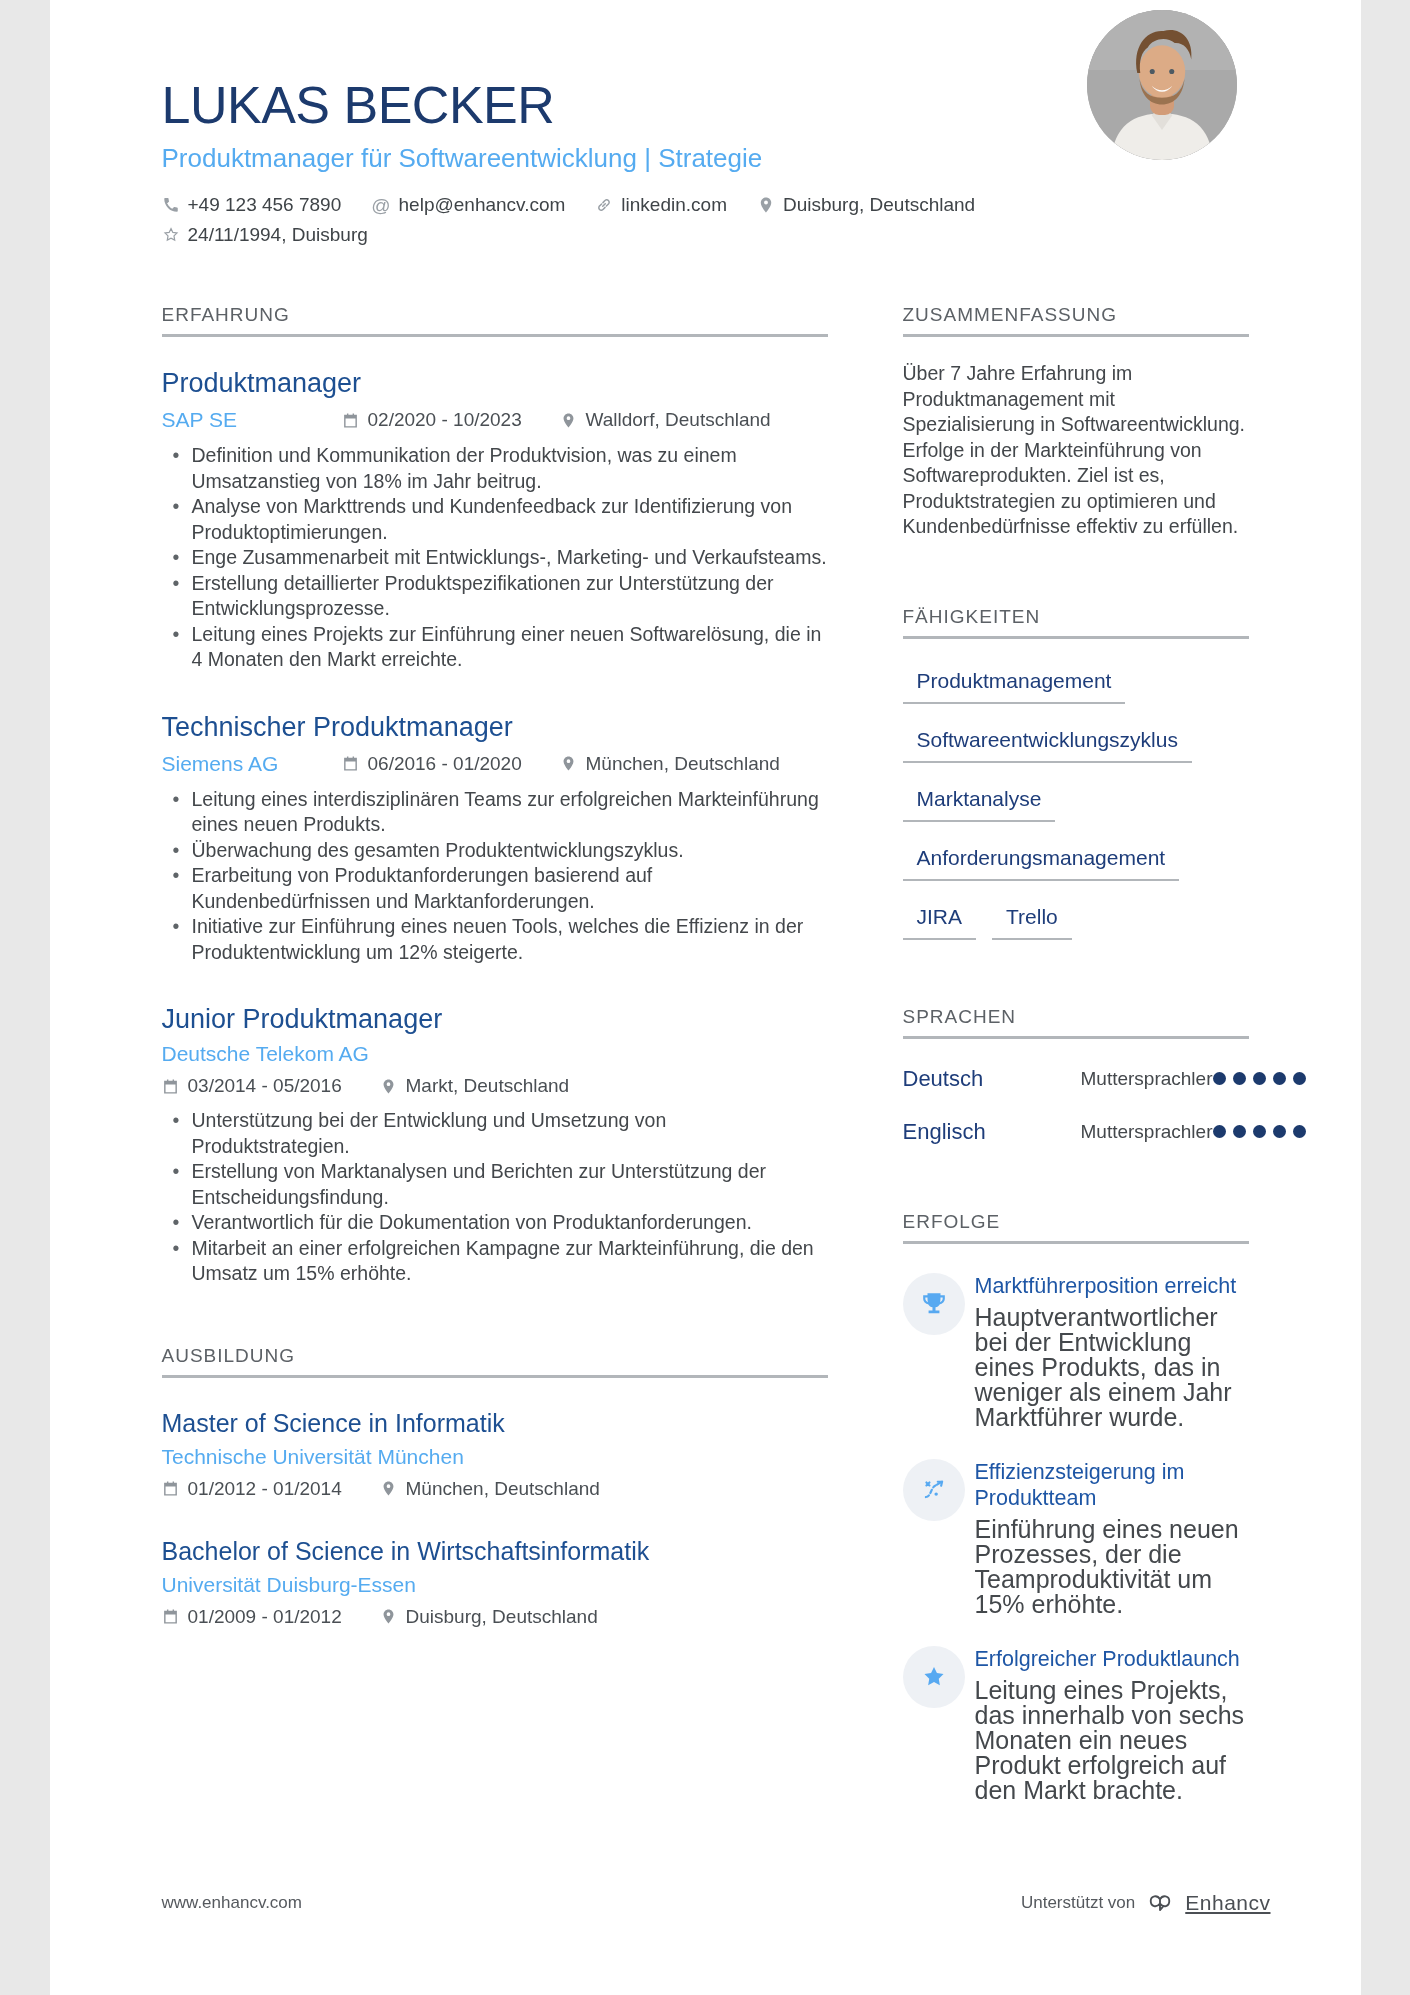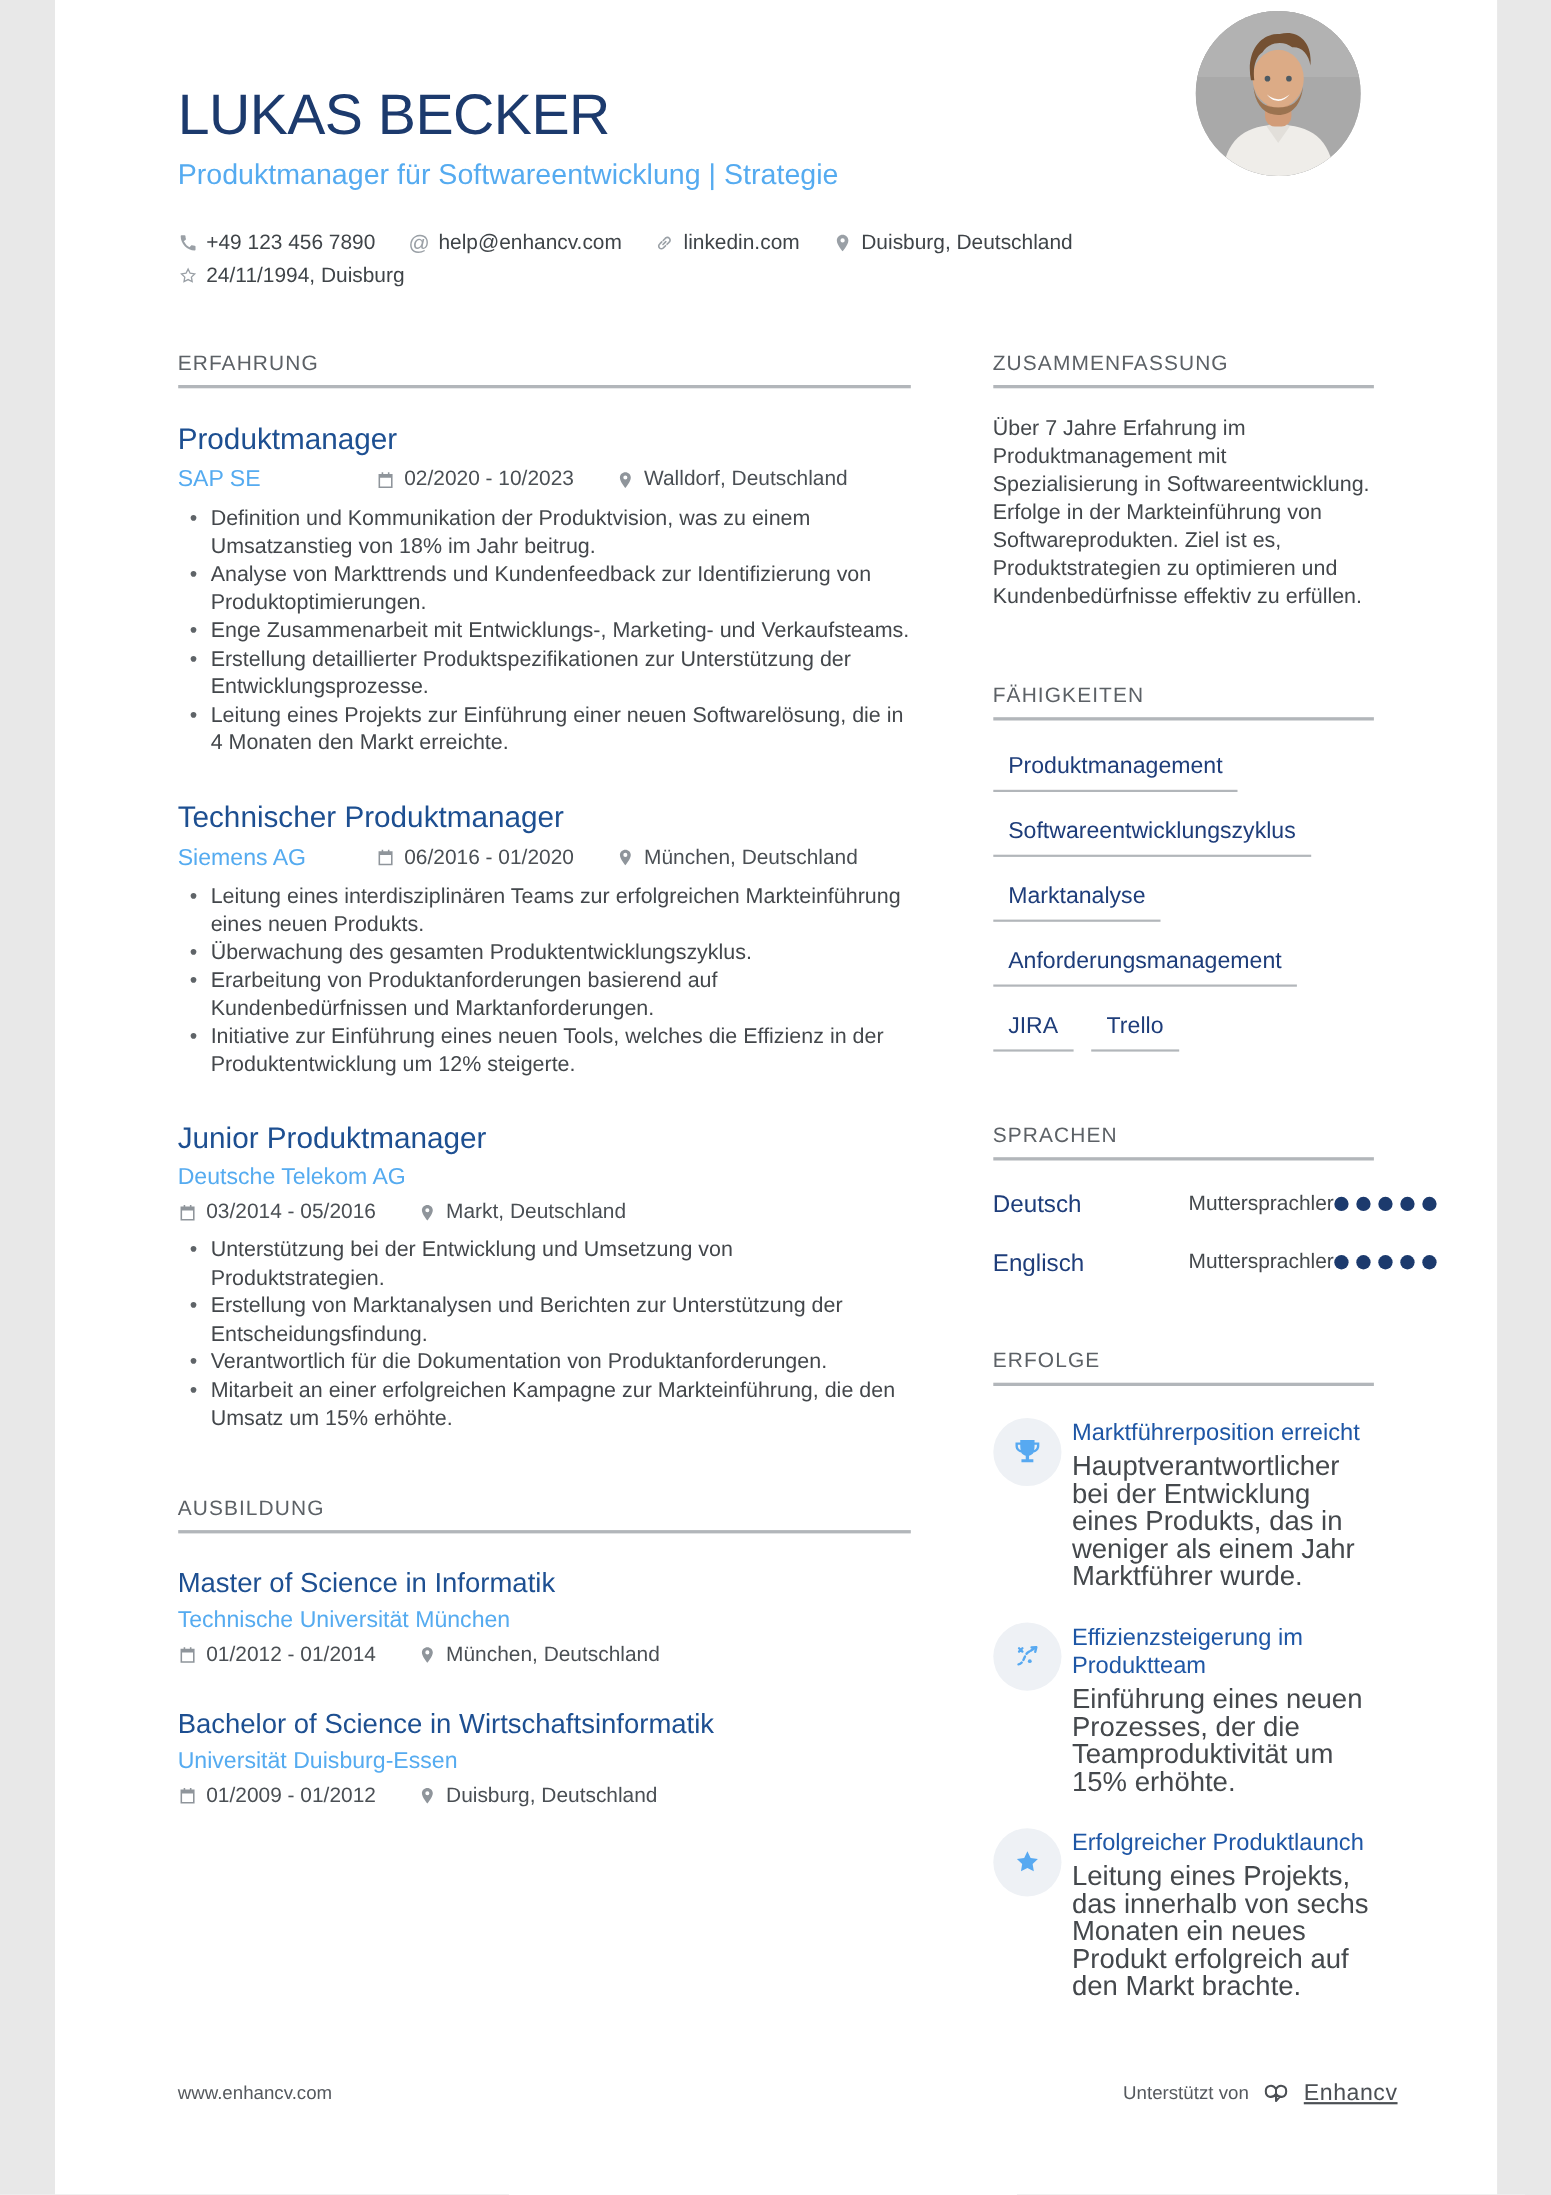--- a/index.html
+++ b/index.html
@@ -8,21 +8,21 @@
     width:1311px; height:1995px; background:#ffffff; position:relative;
     font-family:"Liberation Sans", sans-serif; color:#43474b; overflow:hidden;
     margin:0 auto;
   }
   .inner { padding:0 112px; }
 
   
   .header { position:relative; padding-top:76px; }
   .name { font-size:52px; line-height:58px; font-weight:500; letter-spacing:-0.5px; color:#1c3a6d; }
   .headline { font-size:26px; line-height:32px; margin-top:8px; color:#55abf0; font-weight:400; }
-  .contact-rows { margin-top:34px; }
+  .contact-rows { margin-top:18px; }
   .c-row { display:flex; align-items:center; gap:30px; font-size:19px; line-height:26px; color:#3f4448; }
   .c-row + .c-row { margin-top:4px; }
   .c-item { display:flex; align-items:center; gap:8px; }
   .c-item .ic { color:#9aa0a6; display:inline-flex; }
   .at-glyph { font-size:19px; color:#9aa0a6; line-height:1; }
   .photo { position:absolute; top:10px; right:12px; width:150px; height:150px; border-radius:50%; overflow:hidden; background:#a9a9a9; }
   .photo svg { display:block; width:100%; height:100%; }
 
   
   .columns { display:flex; margin-top:56px; }

